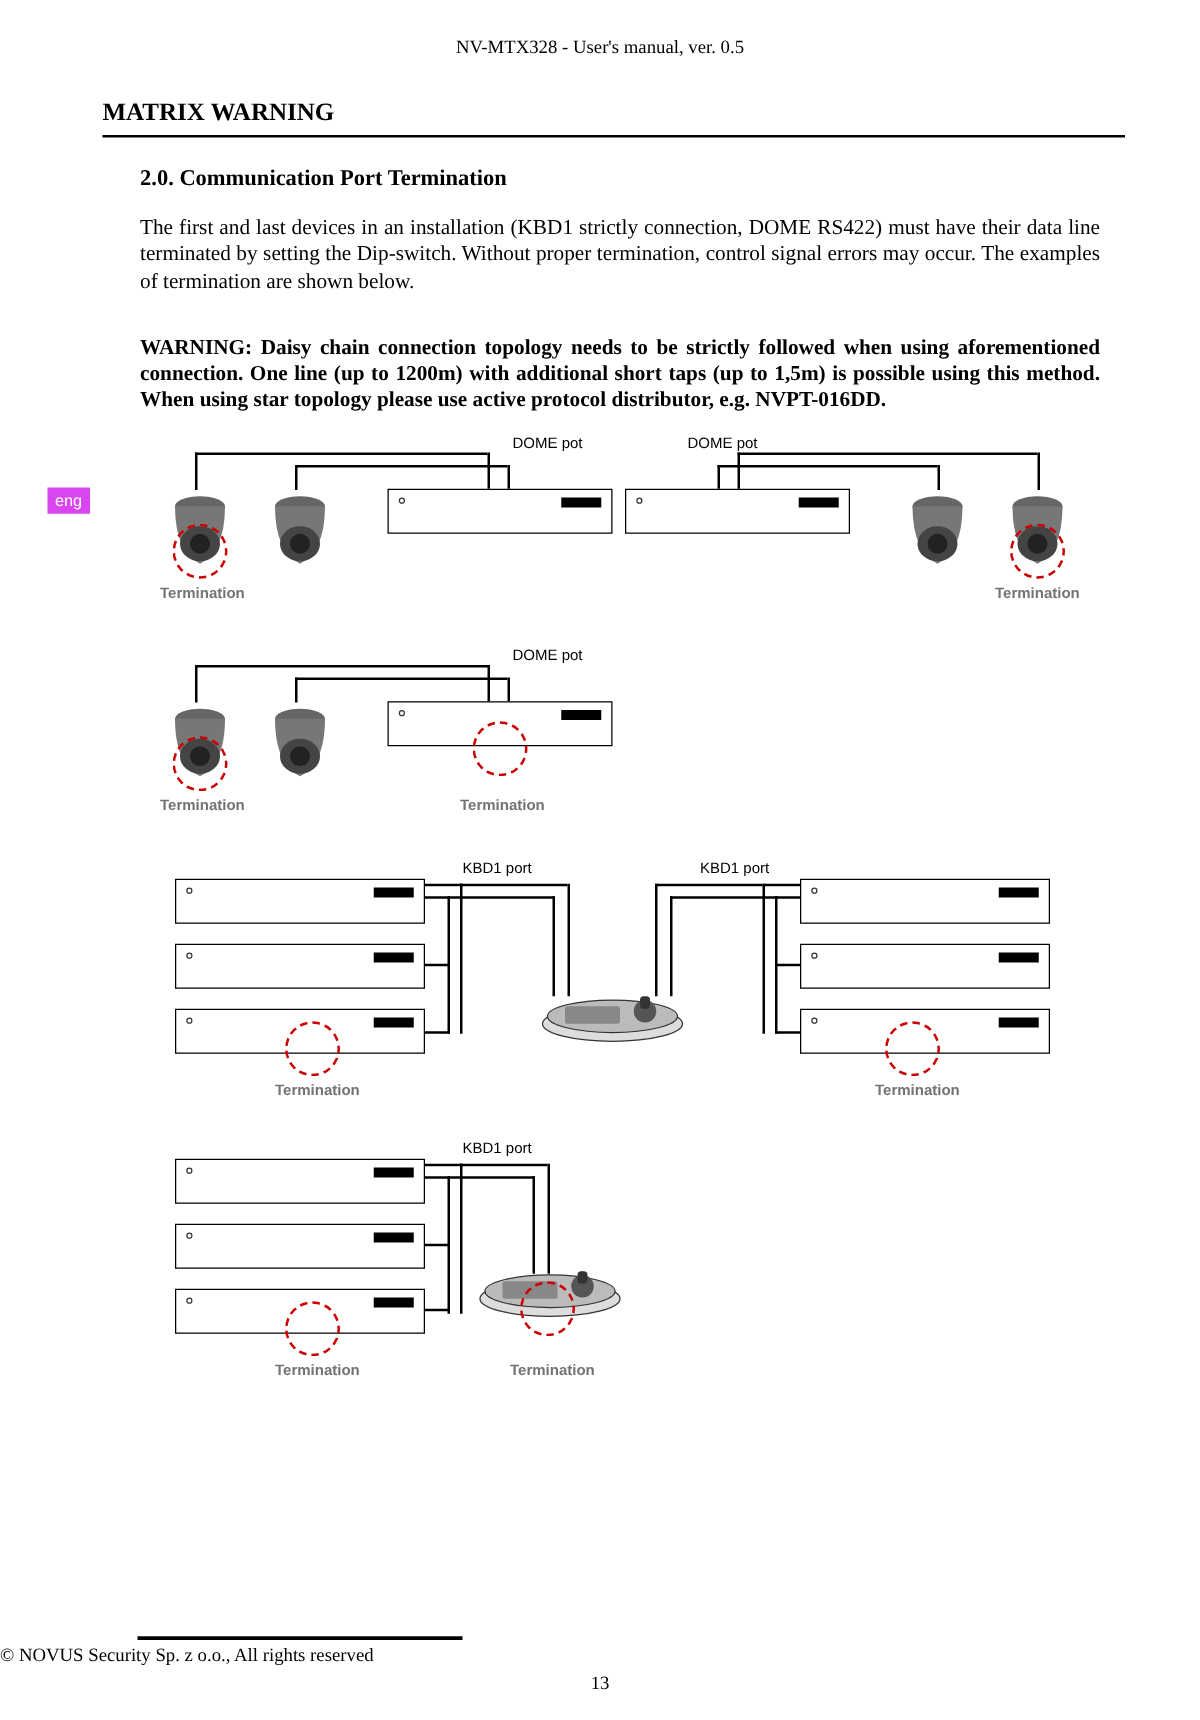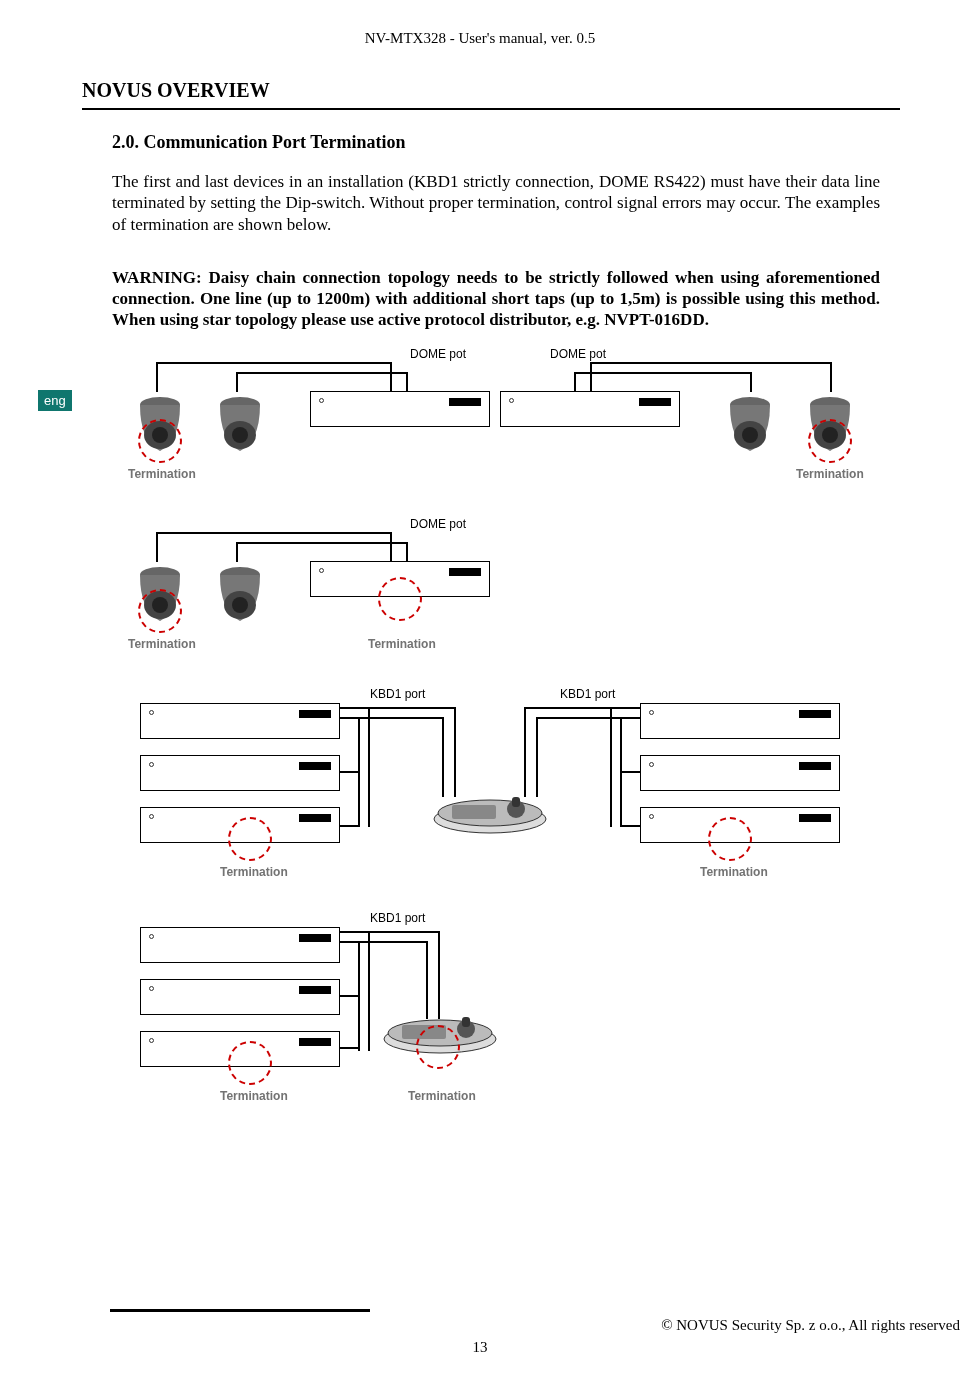--- a/index.html
+++ b/index.html
@@ -35,21 +35,21 @@
     font-size: 17px;
     margin: 0 80px 16px 112px;
     text-align: justify;
     line-height: 1.25;
   }
   .body-text.bold { font-weight: bold; margin-top: 32px; }
   .lang-tab {
     position: absolute;
     left: 38px;
     top: 390px;
-    background: #0f766e;
+    background: #d946ef;
     color: #fff;
     font-size: 13px;
     padding: 3px 6px;
     font-family: Arial, sans-serif;
   }
   .diagram-area {
     position: relative;
     margin: 10px 100px 0 120px;
     height: 800px;
   }
@@ -109,37 +109,37 @@
     position: absolute;
     left: 110px;
     bottom: 64px;
     width: 260px;
     border-top: 3px solid #000;
   }
   .footer {
     position: absolute;
     bottom: 42px;
     width: 960px;
-    text-align: right;
+    text-align: left;
     font-size: 15px;
   }
   .pagenum {
     position: absolute;
     bottom: 20px;
     width: 960px;
     text-align: center;
     font-size: 15px;
   }
 </style>
 </head>
 <body>
 
 <div class="header">NV-MTX328  - User's manual, ver. 0.5</div>
 
-<div class="section-title">NOVUS OVERVIEW</div>
+<div class="section-title">MATRIX WARNING</div>
 <hr class="hr">
 
 <div class="subsection">2.0. Communication Port Termination</div>
 
 <p class="body-text">The first and last devices in an installation (KBD1 strictly connection, DOME RS422) must have their data line terminated by setting the Dip-switch. Without proper termination, control signal errors may occur. The examples of termination are shown below.</p>
 <p class="body-text bold">WARNING: Daisy chain connection topology needs to be strictly followed when using aforementioned connection. One line (up to 1200m) with additional short taps (up to 1,5m) is possible using this method. When using star topology please use active protocol distributor, e.g. NVPT-016DD.</p>
 
 <div class="lang-tab">eng</div>
 
 <div class="diagram-area">

